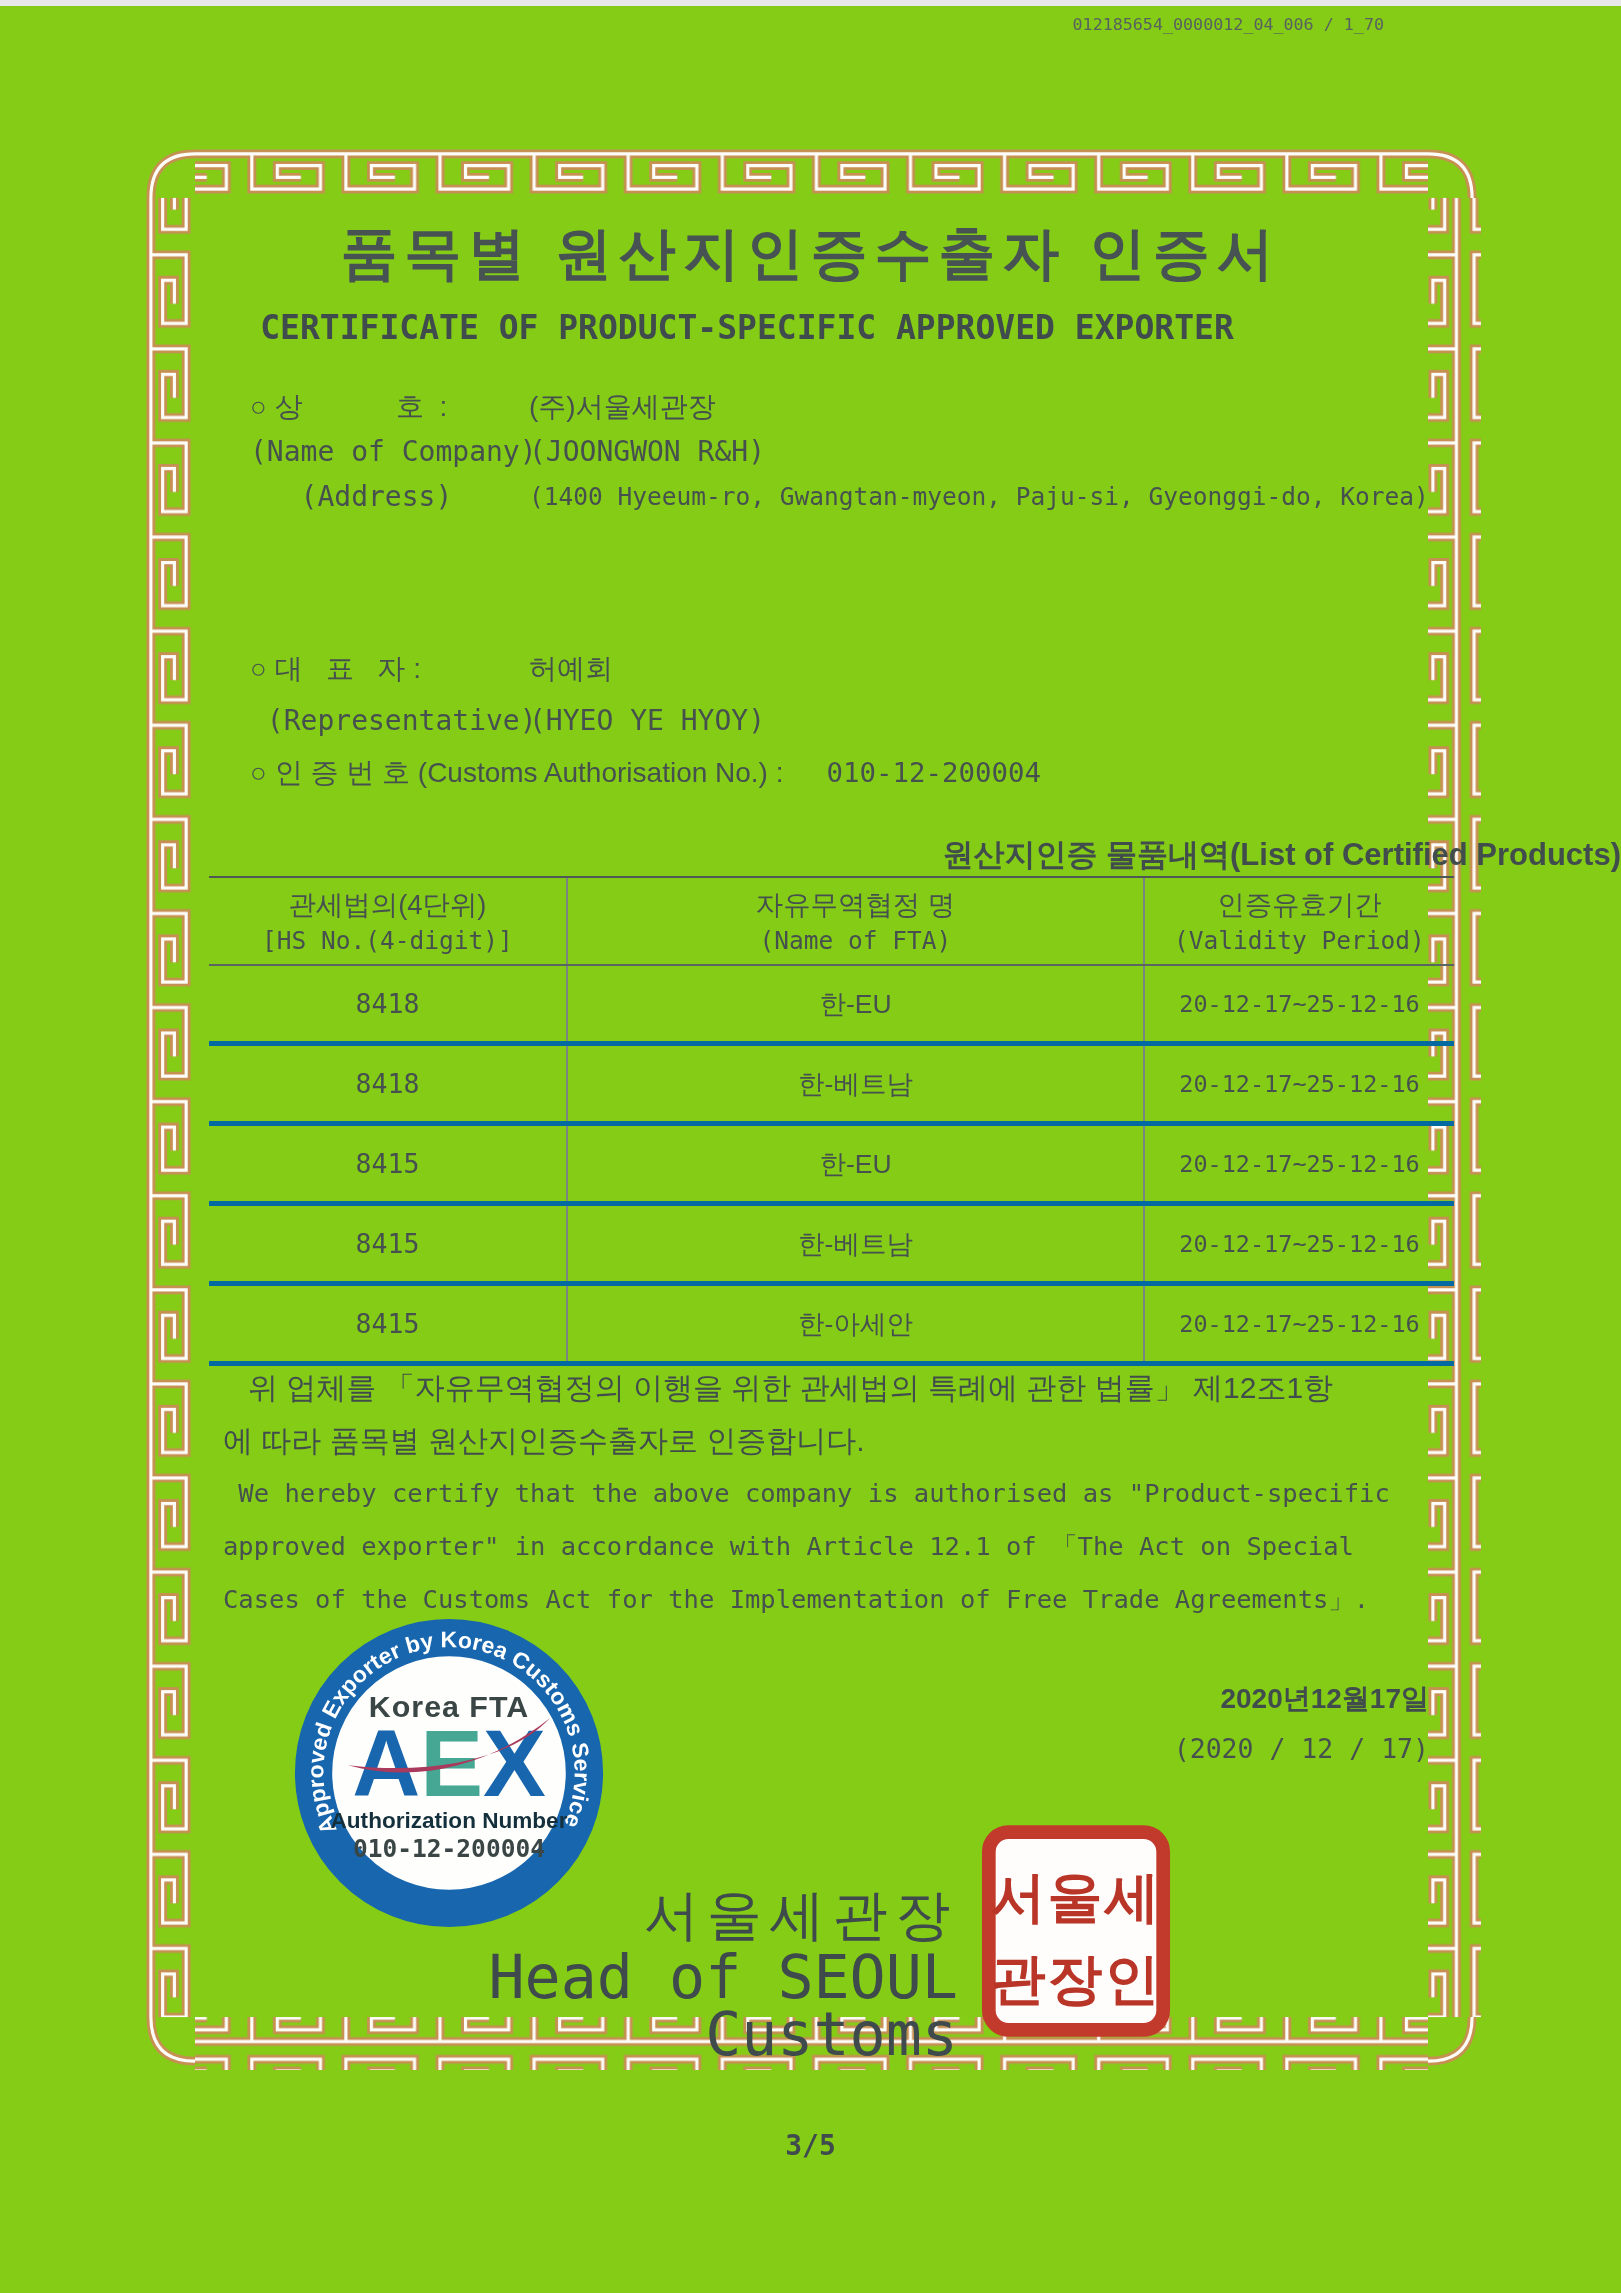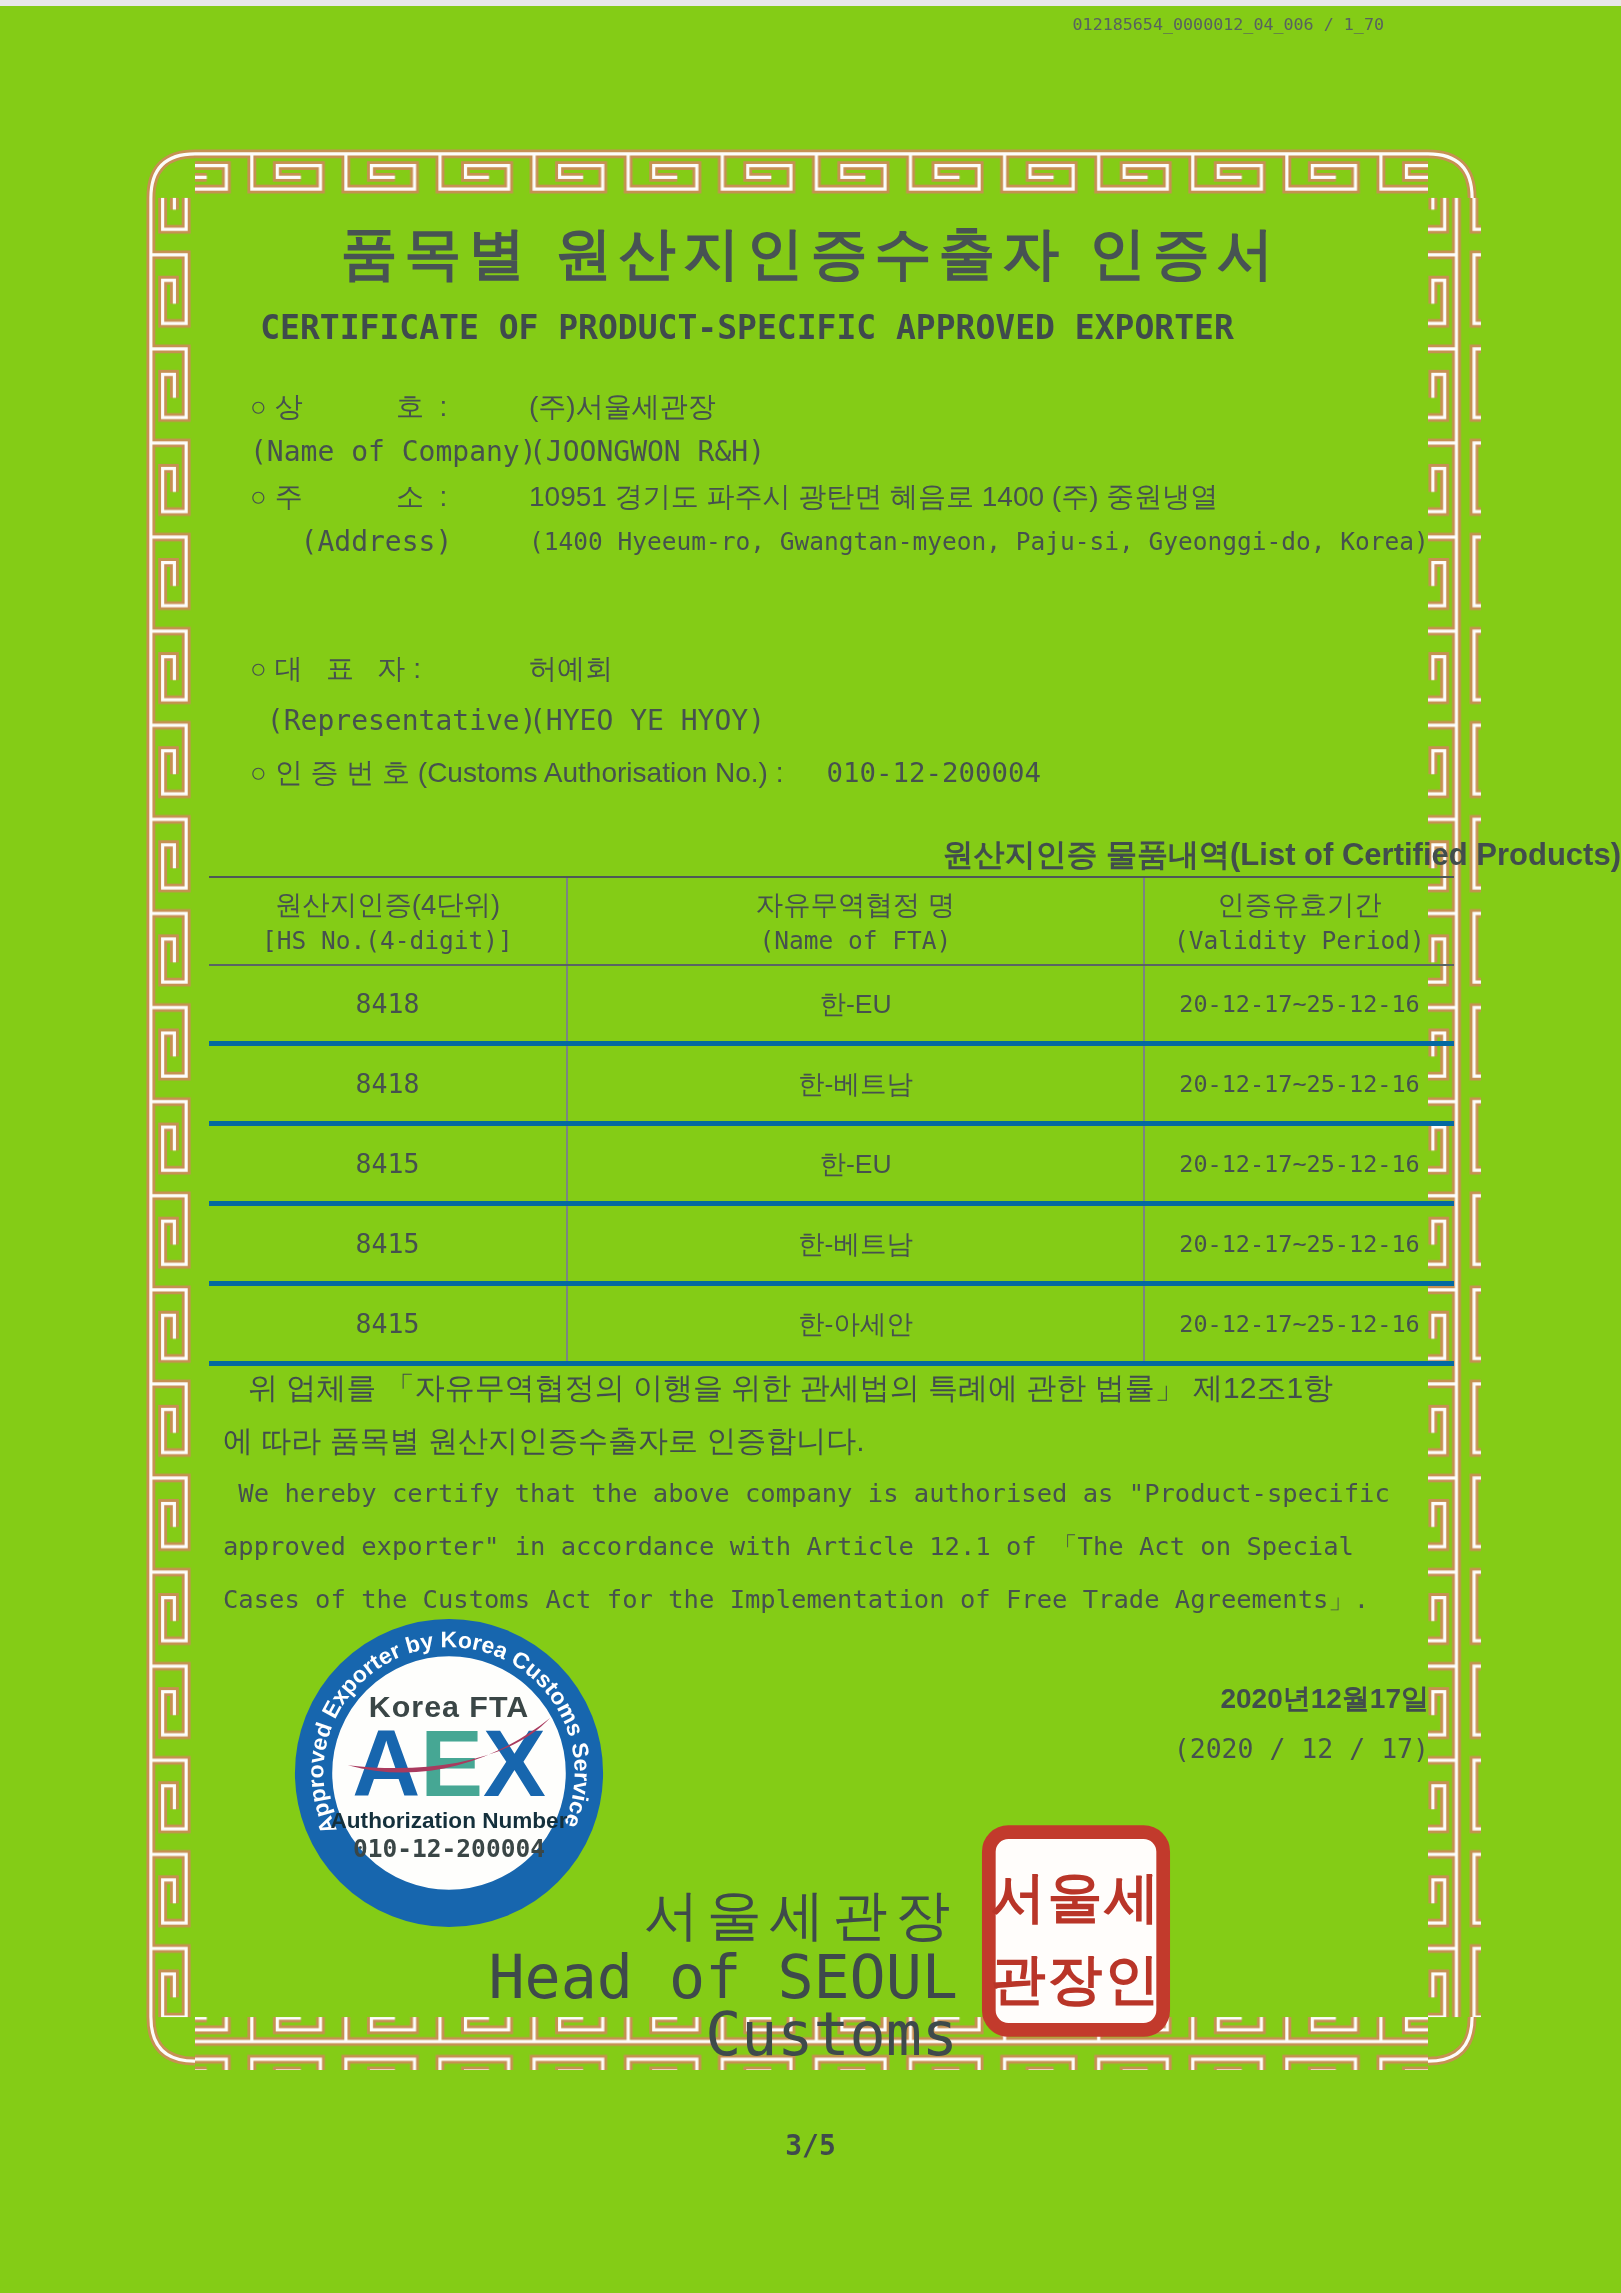--- a/index.html
+++ b/index.html
@@ -118,24 +118,20 @@
   <div class="info-block company-block">
     <div class="info-row">
       <span class="lbl">○ 상            호  :</span>
       <span class="val">(주)서울세관장</span>
     </div>
     <div class="info-row">
       <span class="lbl mono">(Name of Company)</span>
       <span class="val mono">(JOONGWON R&amp;H)</span>
     </div>
     <div class="info-row">
-      <span class="lbl">○ 주            소  :</span>
-      <span class="val">10951 경기도 파주시 광탄면 혜음로 1400 (주) 중원냉열</span>
-    </div>
-    <div class="info-row">
       <span class="lbl mono">   (Address)</span>
       <span class="val mono" style="font-size:24.5px">(1400 Hyeeum-ro, Gwangtan-myeon, Paju-si, Gyeonggi-do, Korea)</span>
     </div>
   </div>
 
   <div class="info-block rep-block">
     <div class="info-row">
       <span class="lbl">○ 대   표   자 :</span>
       <span class="val">허예회</span>
     </div>
@@ -154,21 +150,21 @@
 
   <table class="products">
     <colgroup>
       <col class="col-hs">
         <col class="col-fta">
         <col class="col-val">
     </colgroup>
     <thead>
       <tr>
         <th>
-          <span class="h-ko">원산지인증(4단위)</span>
+          <span class="h-ko">관세법의(4단위)</span>
           <span class="h-en">[HS No.(4-digit)]</span>
         </th>
         <th class="sep">
           <span class="h-ko">자유무역협정 명</span>
           <span class="h-en">(Name of FTA)</span>
         </th>
         <th class="sep">
           <span class="h-ko">인증유효기간</span>
           <span class="h-en">(Validity Period)</span>
         </th>

